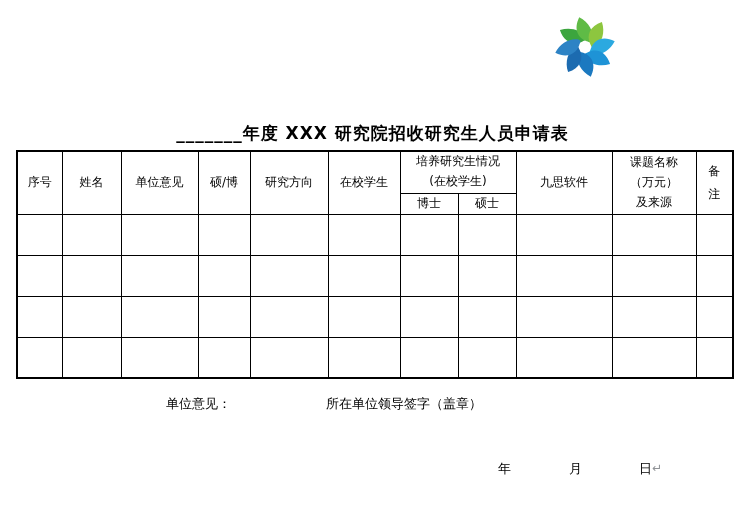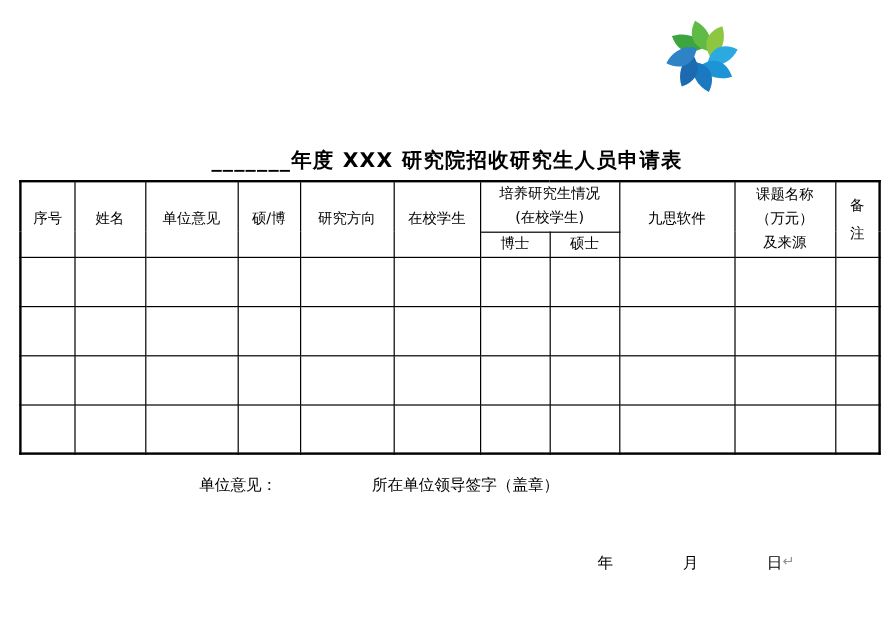--- a/index.html
+++ b/index.html
@@ -55,21 +55,21 @@
   .form-table tbody tr        { height: 41px; }
   .multiline { white-space: pre-line; line-height: 1.65; }
   .vtext {
     display: inline-block; width: 13px;
     word-break: break-all; line-height: 1.9;
   }
 
   
   .footer-label { position: absolute; font-size: 13px; white-space: nowrap; }
   .unit-opinion   { left: 147px; top: 395px; margin-left: 19px; }
-  .signature-line { left: 310px; top: 395px; }
+  .signature-line { left: 326px; top: 395px; }
   .date-year  { left: 498px; top: 460px; }
   .date-month { left: 569px; top: 460px; }
   .date-day   { left: 639px; top: 460px; }
   .para-mark  { left: 652px; top: 461px; color: #8f9296; font-size: 12px; }
 </style>
 </head>
 <body>
 
 <div class="logo">
   <svg class="logo-swirl" width="66" height="66" viewBox="-40 -40 80 80" aria-hidden="true">

